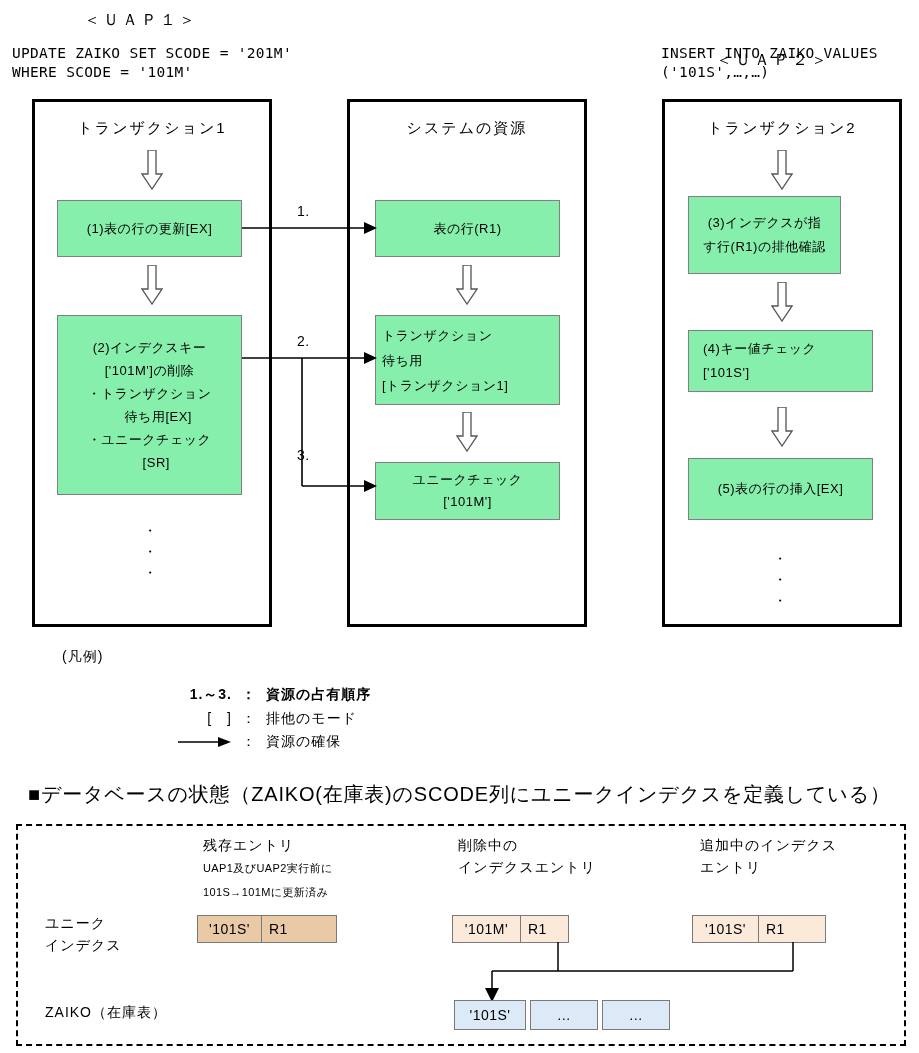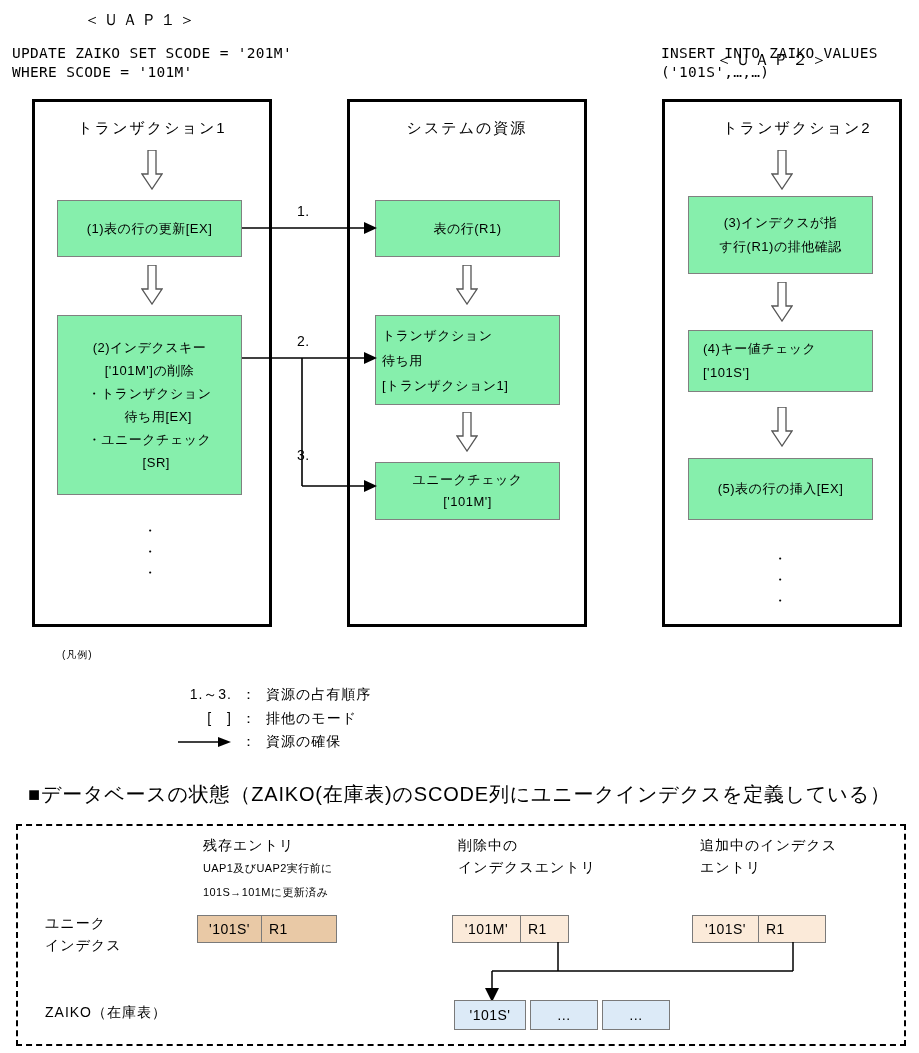--- a/index.html
+++ b/index.html
@@ -46,21 +46,21 @@
   
   .vdots{
     font-size:13px;line-height:21px;text-align:center;
     letter-spacing:0;color:#000;
   }
 
   
   .connnum{font-size:14px;letter-spacing:0.5px;}
 
   
-  .legend-head{font-size:10px;letter-spacing:1px;}
+  .legend-head{font-size:14px;letter-spacing:1px;}
   .legend-row{font-size:14px;letter-spacing:1px;white-space:nowrap;}
 
   
   .db-head{font-size:20px;letter-spacing:0.8px;white-space:nowrap;font-weight:400;}
   .db-dashed{
     border:2px dashed #000;
     box-sizing:border-box;
   }
   .db-label{font-size:14px;line-height:22px;letter-spacing:1px;white-space:nowrap;}
   .db-note{font-size:11px;line-height:24px;letter-spacing:0.4px;white-space:nowrap;}
@@ -149,30 +149,30 @@
 <div class="abs blockarrow" style="left:456px;top:412px;">
   <svg width="22" height="40" viewBox="0 0 22 40">
     <polygon points="7,0 15,0 15,24 21,24 11,39 1,24 7,24" fill="#ffffff" stroke="#555555" stroke-width="1.3"></polygon>
   </svg>
 </div>
 
 <div class="abs stepbox" style="left:375px;top:462px;width:185px;height:58px;white-space:pre-line;line-height:22px;">ユニークチェック
 ['101M']</div>
 
 <div class="abs container" style="left:662px;top:99px;width:240px;height:528px;">
-  <div class="container-title" style="top:17px;margin-left:15px;">トランザクション2</div>
+  <div class="container-title" style="top:17px;">トランザクション2</div>
 </div>
 
 <div class="abs blockarrow" style="left:771px;top:150px;">
   <svg width="22" height="40" viewBox="0 0 22 40">
     <polygon points="7,0 15,0 15,24 21,24 11,39 1,24 7,24" fill="#ffffff" stroke="#555555" stroke-width="1.3"></polygon>
   </svg>
 </div>
 
-<div class="abs stepbox" style="left:688px;top:196px;width:185px;height:78px;white-space:pre-line;line-height:24px;">(3)インデクスが指
+<div class="abs stepbox" style="left:688px;top:196px;width:153px;height:78px;white-space:pre-line;line-height:24px;">(3)インデクスが指
 す行(R1)の排他確認</div>
 
 <div class="abs blockarrow" style="left:771px;top:282px;">
   <svg width="22" height="40" viewBox="0 0 22 40">
     <polygon points="7,0 15,0 15,24 21,24 11,39 1,24 7,24" fill="#ffffff" stroke="#555555" stroke-width="1.3"></polygon>
   </svg>
 </div>
 
 <div class="abs stepbox left-align" style="left:688px;top:330px;width:185px;height:62px;white-space:pre-line;line-height:24px;padding-left:14px;">(4)キー値チェック
 ['101S']</div>
@@ -201,21 +201,21 @@
   <line x1="62" y1="296" x2="124" y2="296" stroke="#000" stroke-width="1.6"></line>
   <polygon points="124,290 137,296 124,302" fill="#000"></polygon>
 </svg>
 
 <div class="abs connnum" style="left:297px;top:203px;">1.</div>
 <div class="abs connnum" style="left:297px;top:333px;">2.</div>
 <div class="abs connnum" style="left:297px;top:447px;">3.</div>
 
 <div class="abs legend-head" style="left:62px;top:648px;">(凡例)</div>
 
-<div class="abs" style="left:160px;top:686px;display:flex;align-items:center;">
+<div class="abs" style="left:160px;top:686px;display:flex;align-items:center;font-weight:bold;">
   <span class="legend-row" style="display:inline-block;width:72px;text-align:right;">1.～3.</span>
   <span class="legend-row" style="display:inline-block;width:34px;text-align:center;">：</span>
   <span class="legend-row">資源の占有順序</span>
 </div>
 
 <div class="abs" style="left:160px;top:710px;display:flex;align-items:center;">
   <span class="legend-row" style="display:inline-block;width:72px;text-align:right;">[　]</span>
   <span class="legend-row" style="display:inline-block;width:34px;text-align:center;">：</span>
   <span class="legend-row">排他のモード</span>
 </div>

